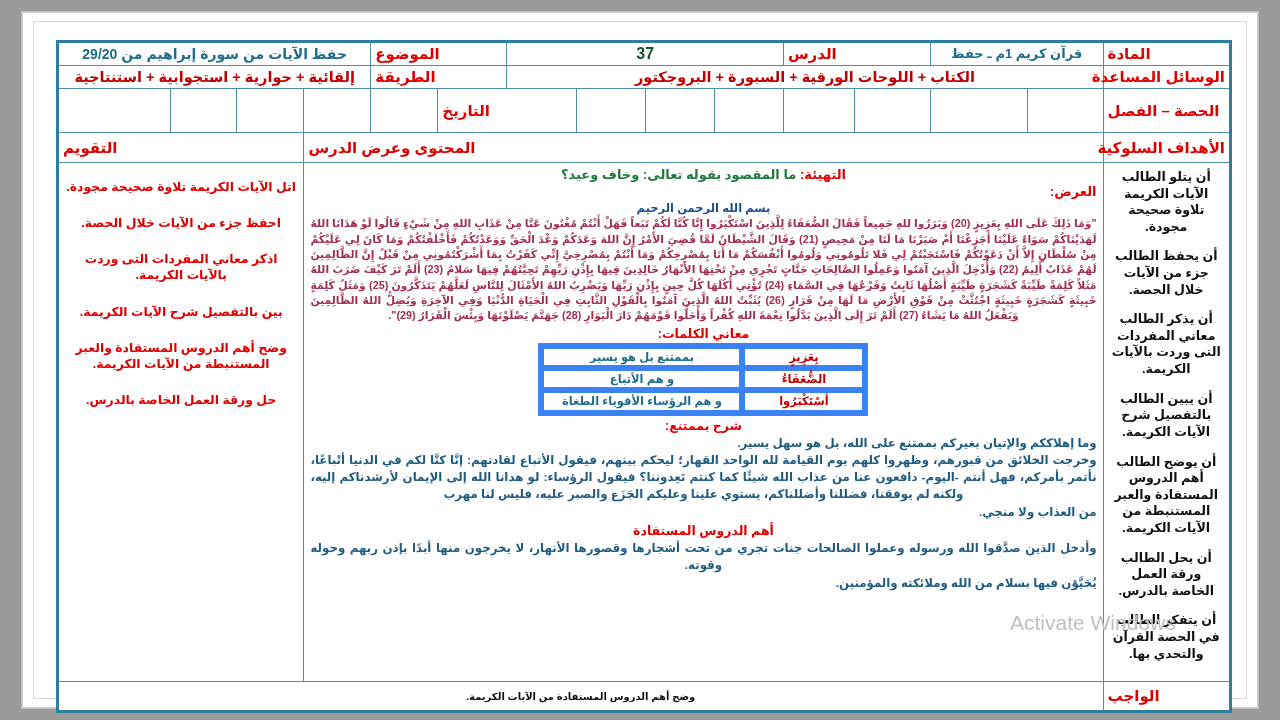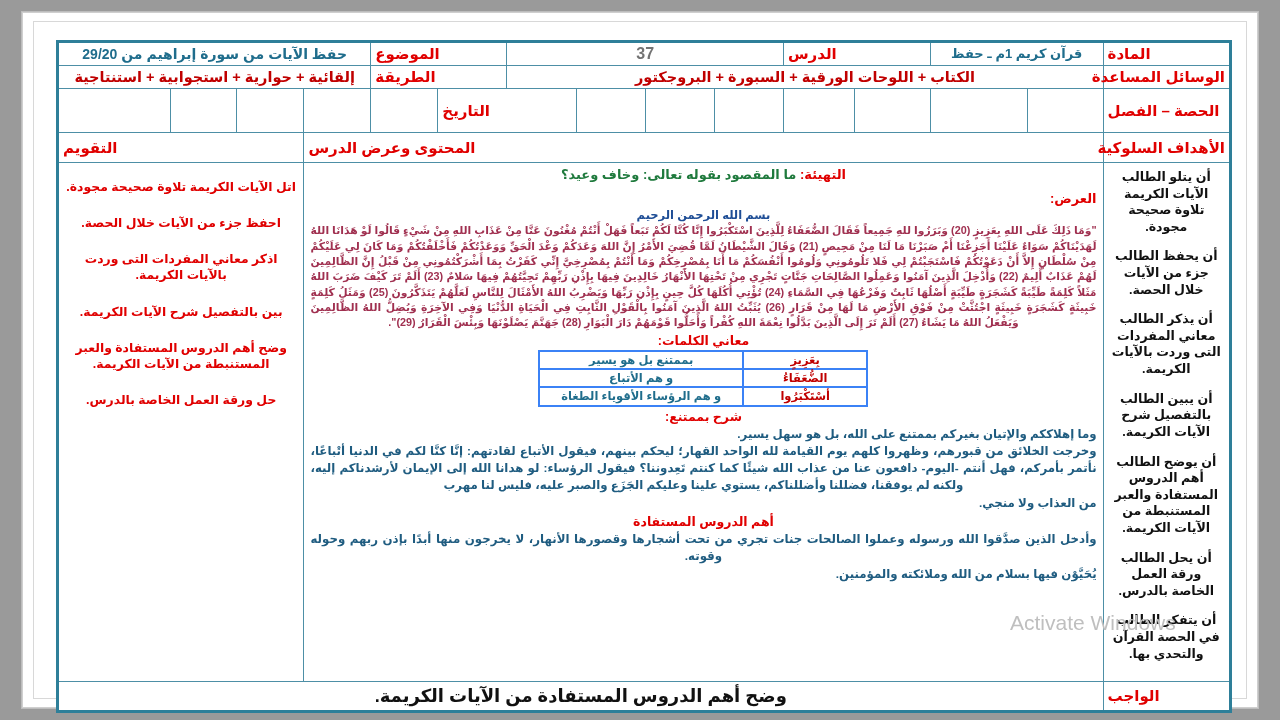--- a/index.html
+++ b/index.html
@@ -83,21 +83,21 @@
     text-align: center;
     font-size: 14px;
   }
   .val-red {
     color: #c00000;
     font-weight: bold;
     text-align: center;
     font-size: 14.5px;
   }
   .val-num {
-    color: #737373;
+    color: #14532d;
     font-weight: bold;
     text-align: center;
     font-size: 16px;
   }
 
   .subject-cell {
     color: #1f6d8c;
     font-weight: bold;
     text-align: center;
     font-size: 13px;
@@ -135,21 +135,21 @@
   
   .content-cell {
     vertical-align: top;
     padding: 4px 6px 2px 6px;
   }
   .c-greeting {
     font-size: 13px;
     font-weight: bold;
     text-align: center;
     line-height: 1.25;
-    margin-bottom: 8px;
+    margin-bottom: 1px;
   }
   .c-greeting .lbl { color: #e00000; }
   .c-greeting .txt { color: #1f7a3d; }
 
   .c-aard {
     color: #e00000;
     font-weight: bold;
     font-size: 13px;
     text-align: right;
     margin: 0 0 2px 0;
@@ -183,21 +183,21 @@
 
   
   table.vocab {
     margin: 0 auto 2px auto;
     border-collapse: collapse;
     width: 330px;
     border: 2px solid #1a1a1a;
     table-layout: fixed;
   }
   table.vocab td {
-    border: 2px solid #3b82f6;
+    border: 6px solid #3b82f6;
     text-align: center;
     font-weight: bold;
     font-size: 11.5px;
     padding: 1px 2px;
     line-height: 1.25;
   }
   td.vocab-word { color: #c00000; width: 38%; }
   td.vocab-mean { color: #1f6d8c; width: 62%; }
 
   .c-explain {
@@ -215,21 +215,21 @@
     font-weight: bold;
     font-size: 11.8px;
     line-height: 1.4;
     text-align: right;
     margin-bottom: 1px;
   }
 
   .hw-text {
     color: #111111;
     font-weight: bold;
-    font-size: 18px;
+    font-size: 10px;
     text-align: center;
   }
 
   .empty-slot { height: 100%; }
 
   
   #watermark {
     position: absolute;
     left: 1010px;
     top: 612px;

